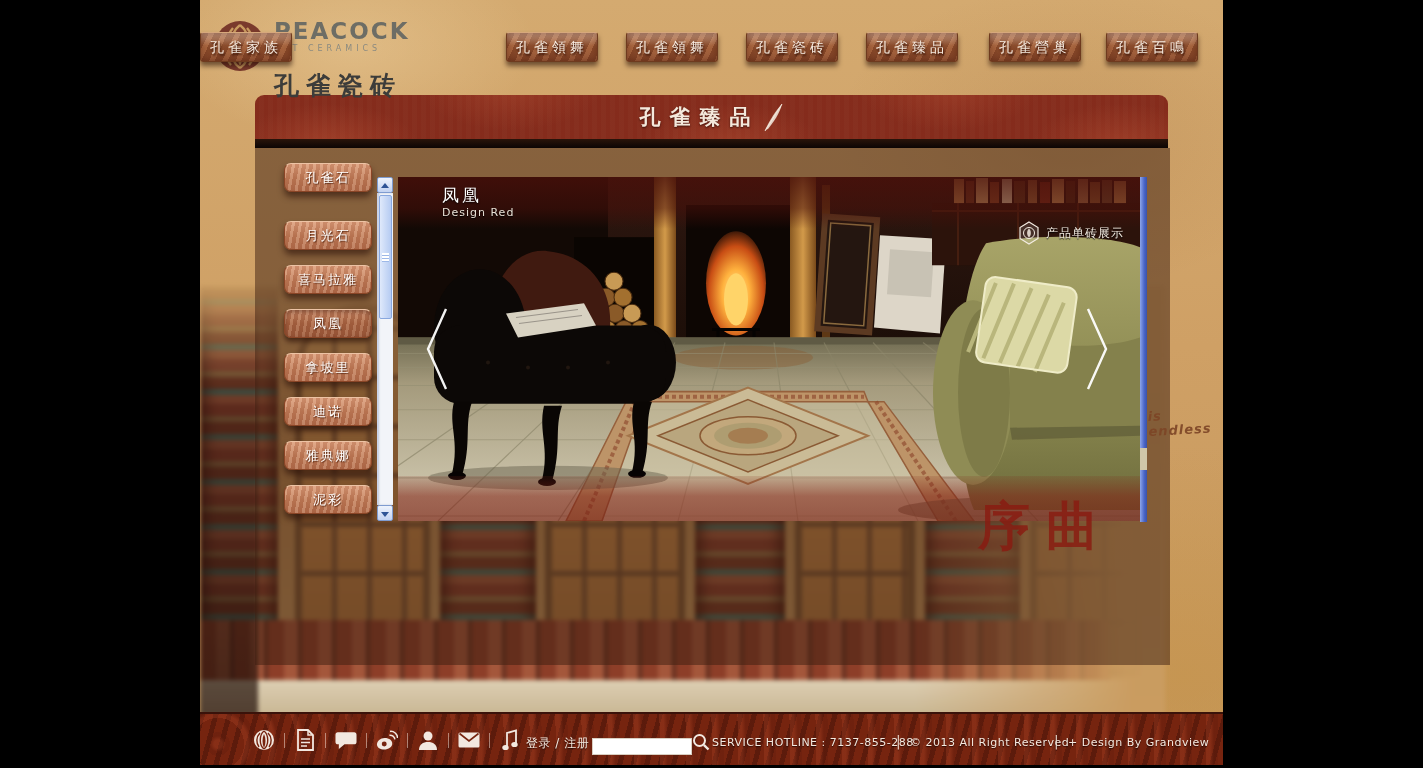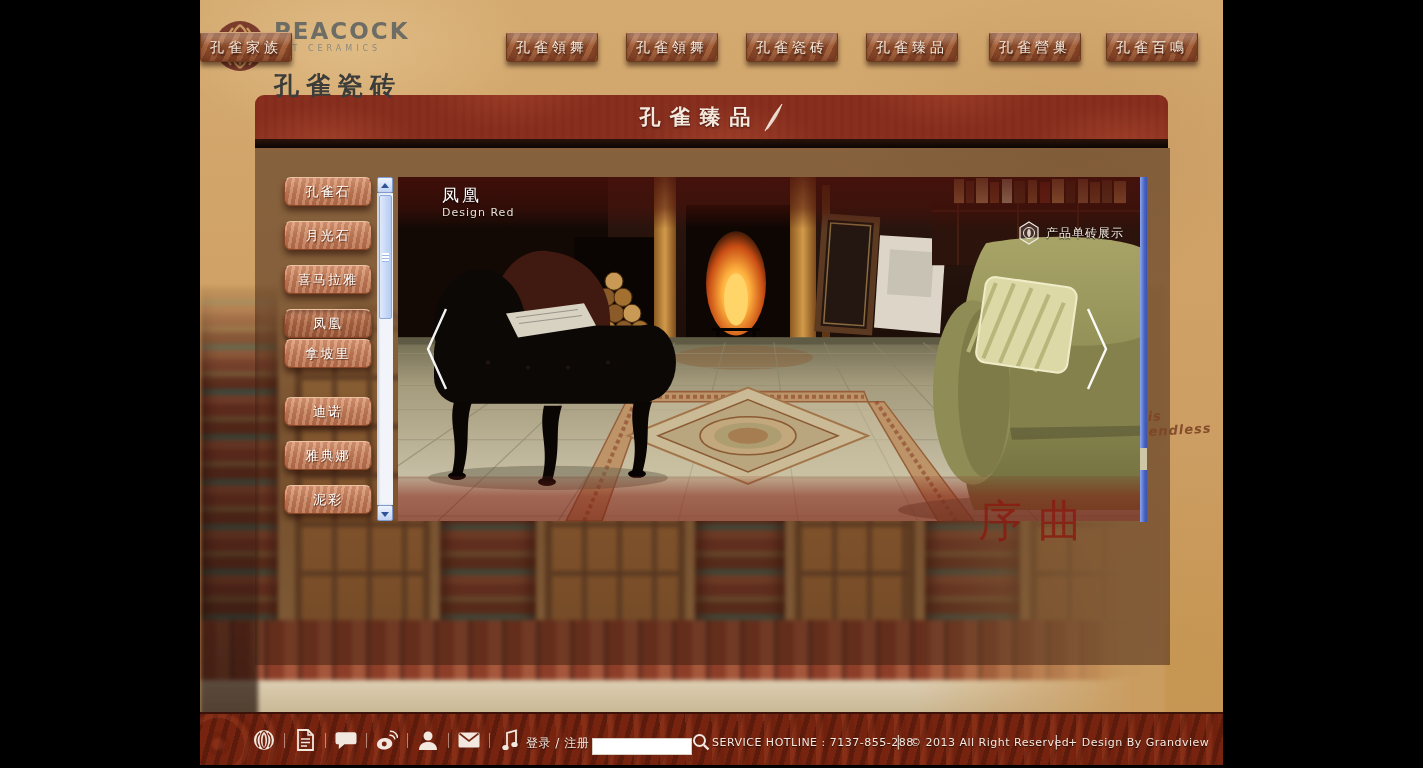--- a/index.html
+++ b/index.html
@@ -82,22 +82,22 @@
     background:
       repeating-linear-gradient(100deg, rgba(255,225,200,.22) 0 3px, rgba(140,70,40,.16) 3px 7px),
       linear-gradient(180deg,#d99a78,#bf7b58 50%,#b06a4a);
     border:1px solid #8a4526;border-top-color:#edc3a4;
     box-shadow:0 5px 6px rgba(35,10,4,.55);
     color:#fff;font-size:13px;letter-spacing:2px;line-height:27px;text-align:center;text-shadow:1px 1px 1px #5a2a14;}
   .sbtn.active{background:
       repeating-linear-gradient(100deg, rgba(255,225,200,.15) 0 3px, rgba(120,55,30,.22) 3px 7px),
       linear-gradient(180deg,#c98a68,#aa6644 50%,#9c5a3c);
     box-shadow:0 4px 5px rgba(35,10,4,.6), inset 0 2px 4px rgba(50,15,5,.4);}
-  .sbtn:nth-of-type(1){top:29px}.sbtn:nth-of-type(2){top:73px}.sbtn:nth-of-type(3){top:117px}
-  .sbtn:nth-of-type(4){top:161px}.sbtn:nth-of-type(5){top:191px}.sbtn:nth-of-type(6){top:249px}
+  .sbtn:nth-of-type(1){top:15px}.sbtn:nth-of-type(2){top:73px}.sbtn:nth-of-type(3){top:117px}
+  .sbtn:nth-of-type(4){top:161px}.sbtn:nth-of-type(5){top:205px}.sbtn:nth-of-type(6){top:249px}
   .sbtn:nth-of-type(7){top:293px}.sbtn:nth-of-type(8){top:337px}
 
   .sscroll{position:absolute;left:122px;top:29px;width:16px;height:344px;}
   .sarr{position:absolute;left:0;width:16px;height:16px;box-sizing:border-box;cursor:pointer;
     background:linear-gradient(180deg,#eef3fc,#c3d3f2);border:1px solid #7f9cd0;border-radius:2px;}
   .sarr-up{top:0}.sarr-down{bottom:0}
   .sarr-up::after{content:"";position:absolute;left:3px;top:5px;border-left:4px solid transparent;border-right:4px solid transparent;border-bottom:5px solid #2f5496;}
   .sarr-down::after{content:"";position:absolute;left:3px;top:6px;border-left:4px solid transparent;border-right:4px solid transparent;border-top:5px solid #2f5496;}
   .strack{position:absolute;left:0;top:16px;width:16px;height:312px;box-sizing:border-box;cursor:pointer;
     background:#f2f4f9;border-left:1px solid #c9d2e8;box-shadow:inset 1px 0 2px rgba(120,140,180,.4);}
@@ -121,21 +121,21 @@
   .arr{position:absolute;top:50%;transform:translateY(-50%);width:26px;height:88px;z-index:3;cursor:pointer;opacity:.95;}
   .arr-left{left:26px}.arr-right{right:30px}
 
   .bluebar{position:absolute;left:885px;top:29px;width:7px;height:345px;z-index:5;cursor:pointer;
     background:linear-gradient(90deg,#8ea6ea,#4a66c8 60%,#3a52a8);}
   .bluebar-thumb{position:absolute;left:0;top:271px;width:7px;height:22px;background:#cfc6a8;}
 
   
   .script{position:absolute;left:948px;top:407px;z-index:3;font-size:13px;font-style:italic;font-weight:bold;
     color:#7d4526;letter-spacing:1px;transform:rotate(-3deg);opacity:.9;}
-  .callig{position:absolute;left:778px;top:492px;z-index:3;font-size:44px;font-weight:normal;
+  .callig{position:absolute;left:778px;top:492px;z-index:3;font-size:52px;font-weight:bold;
     color:#8a1a10;letter-spacing:16px;opacity:.8;text-align:center;}
 
   
   .footer{position:absolute;left:0;bottom:0;width:1105px;height:56px;z-index:7;border-top:2px solid #3a120a;box-sizing:border-box;
     background:
       repeating-radial-gradient(circle at 18px 30px, rgba(175,70,40,.30) 0 4px, rgba(90,25,12,.25) 8px 12px, transparent 12px 26px),
       repeating-linear-gradient(105deg, rgba(45,10,5,.35) 0 5px, transparent 5px 13px),
       #76240f;}
   .footer-bottomline{position:absolute;left:0;bottom:0;width:100%;height:3px;background:#000;}
   .ficons{position:absolute;left:44px;top:14px;display:flex;align-items:center;}

